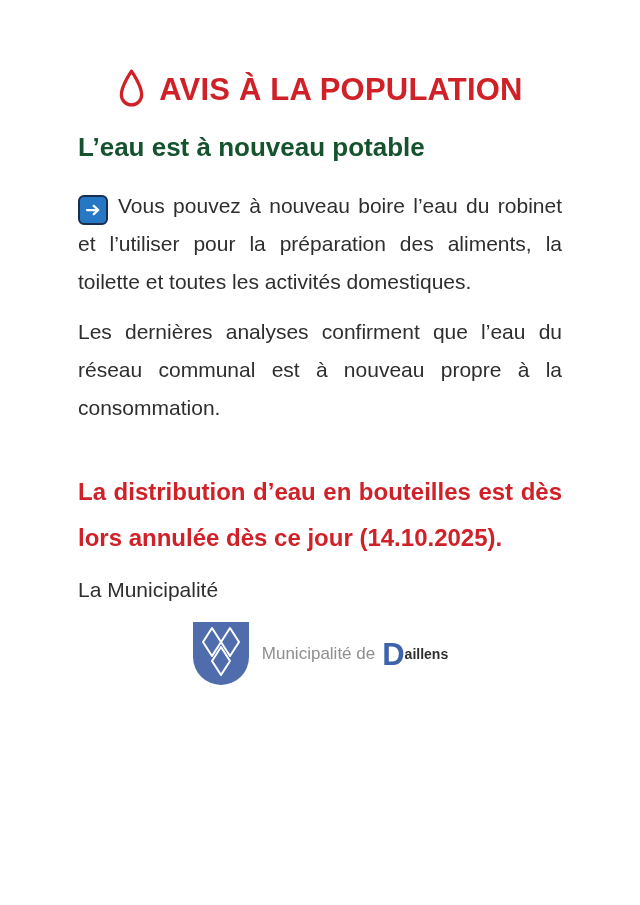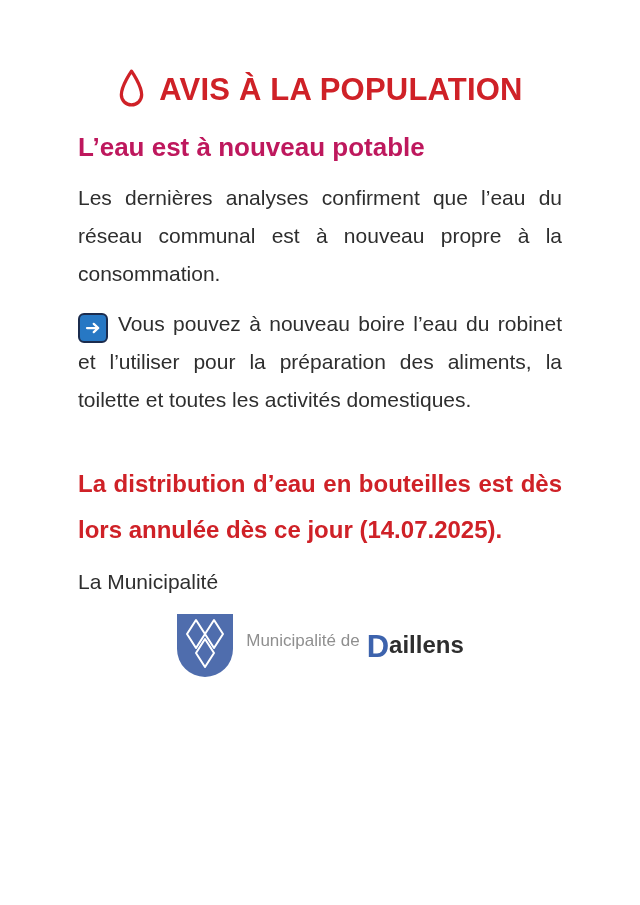--- a/index.html
+++ b/index.html
@@ -24,24 +24,24 @@
   }
   .drop-icon svg { display: block; }
   .main-title {
     color: #cf2127;
     font-weight: bold;
     font-size: 31px;
     letter-spacing: 0.2px;
     white-space: nowrap;
   }
   .subtitle {
-    color: #be185d;
+    color: #14532d;
     font-weight: bold;
     font-size: 26px;
-    margin: 0 0 16px 0;
+    margin: 0 0 24px 0;
     line-height: 32px;
   }
   p.body-par {
     font-size: 21px;
     line-height: 38px;
     color: #2e2e2e;
     text-align: justify;
     margin: 0 0 12px 0;
   }
   .arrow-badge {
@@ -74,65 +74,65 @@
   .logo-row {
     display: flex;
     align-items: center;
     justify-content: center;
     gap: 12px;
     margin-top: 12px;
   }
   .shield svg { display: block; }
   .logo-text {
     display: flex;
-    align-items: flex-start;
+    align-items: center;
     white-space: nowrap;
   }
   .org-prefix {
     color: #8f8f8f;
     font-size: 17px;
     margin-right: 7px;
   }
   .org-initial {
     color: #3d63ad;
     font-weight: bold;
     font-size: 31px;
     line-height: 1;
   }
   .org-rest {
     color: #2e2e2e;
     font-weight: bold;
-    font-size: 24px;
+    font-size: 14px;
   }
 </style>
 </head>
 <body>
 
 <div class="page">
 
   <div class="header-row">
     <span class="drop-icon">
       <svg width="29" height="43" viewBox="0 0 30 44" fill="none" xmlns="http://www.w3.org/2000/svg">
         <path d="M15 3 C 15 3 4.5 18 4.5 27.5 a10.5 10.5 0 0 0 21 0 C 25.5 18 15 3 15 3 Z" stroke="#cf2127" stroke-width="3.4" fill="none" stroke-linejoin="round"></path>
       </svg>
     </span>
     <span class="main-title">AVIS À LA POPULATION</span>
   </div>
 
   <h2 class="subtitle">L’eau est à nouveau potable</h2>
 
-  <p class="body-par">Les dernières analyses confirment que l’eau du réseau communal est à nouveau propre à la consommation.</p>
-
   <p class="body-par"><span class="arrow-badge">
         <svg width="18" height="18" viewBox="0 0 24 24" xmlns="http://www.w3.org/2000/svg">
           <path d="M4 12 H18 M13 6.5 L19 12 L13 17.5" stroke="#ffffff" stroke-width="3" fill="none" stroke-linecap="round" stroke-linejoin="round"></path>
         </svg>
       </span><span>Vous pouvez à nouveau boire l’eau du robinet et l’utiliser pour la préparation des aliments, la toilette et toutes les activités domestiques.</span></p>
 
-  <p class="highlight-par">La distribution d’eau en bouteilles est dès lors annulée dès ce jour (14.07.2025).</p>
+  <p class="body-par">Les dernières analyses confirment que l’eau du réseau communal est à nouveau propre à la consommation.</p>
+
+  <p class="highlight-par">La distribution d’eau en bouteilles est dès lors annulée dès ce jour (14.10.2025).</p>
 
 
   <div class="signature">La Municipalité</div>
 
   <div class="logo-row">
     <span class="shield">
       <svg width="58" height="66" viewBox="0 0 58 66" xmlns="http://www.w3.org/2000/svg">
         <path d="M1 1 H57 V36 A28 28 0 0 1 1 36 Z" fill="#4f6dad"></path>
         <path d="M20 7 L29 21 L20 35 L11 21 Z" fill="none" stroke="#ffffff" stroke-width="2" stroke-linejoin="round"></path>
         <path d="M38 7 L47 21 L38 35 L29 21 Z" fill="none" stroke="#ffffff" stroke-width="2" stroke-linejoin="round"></path>

